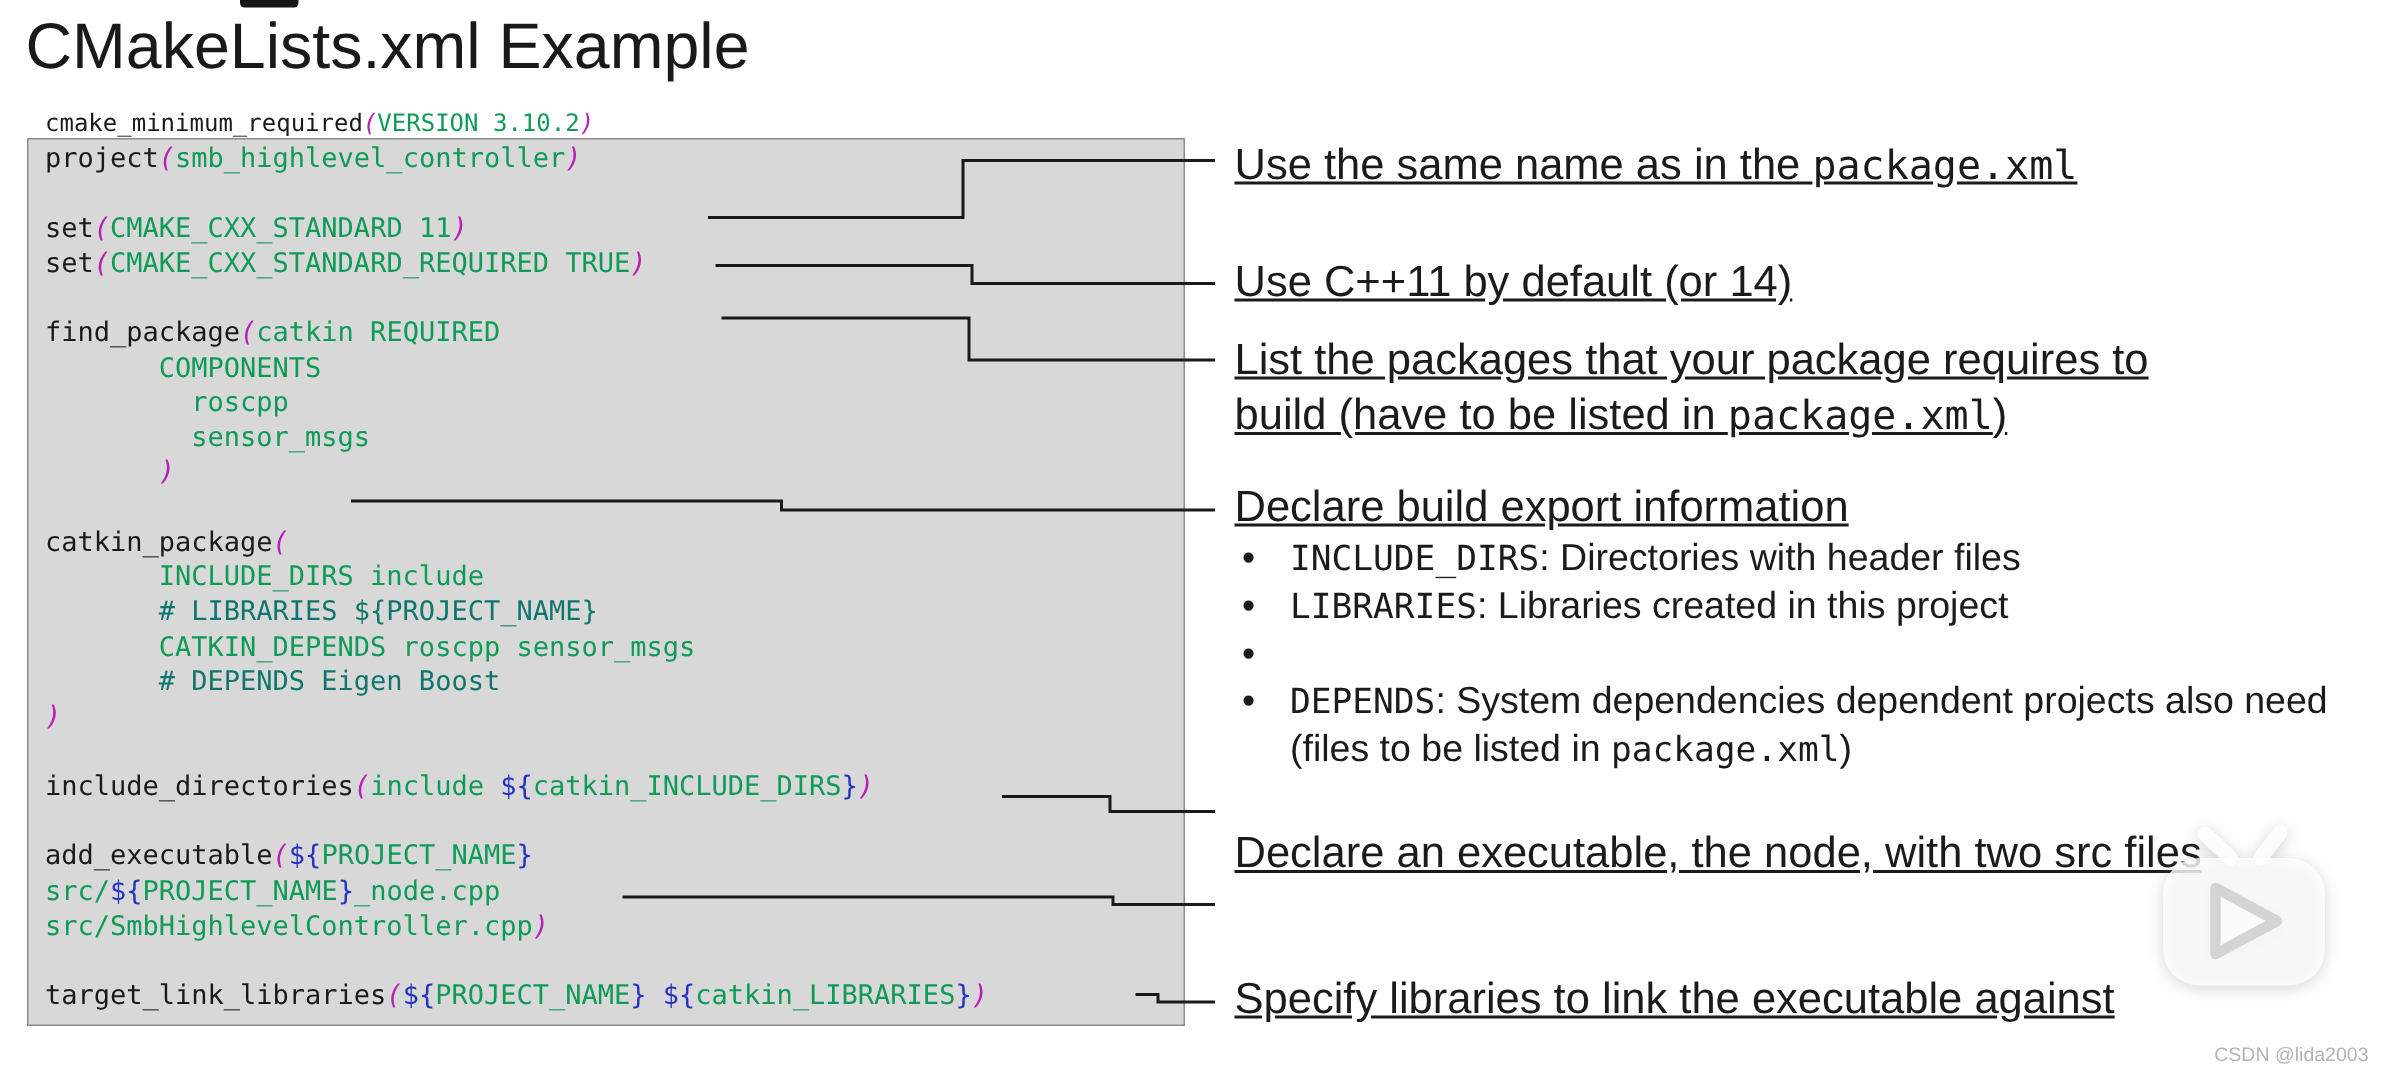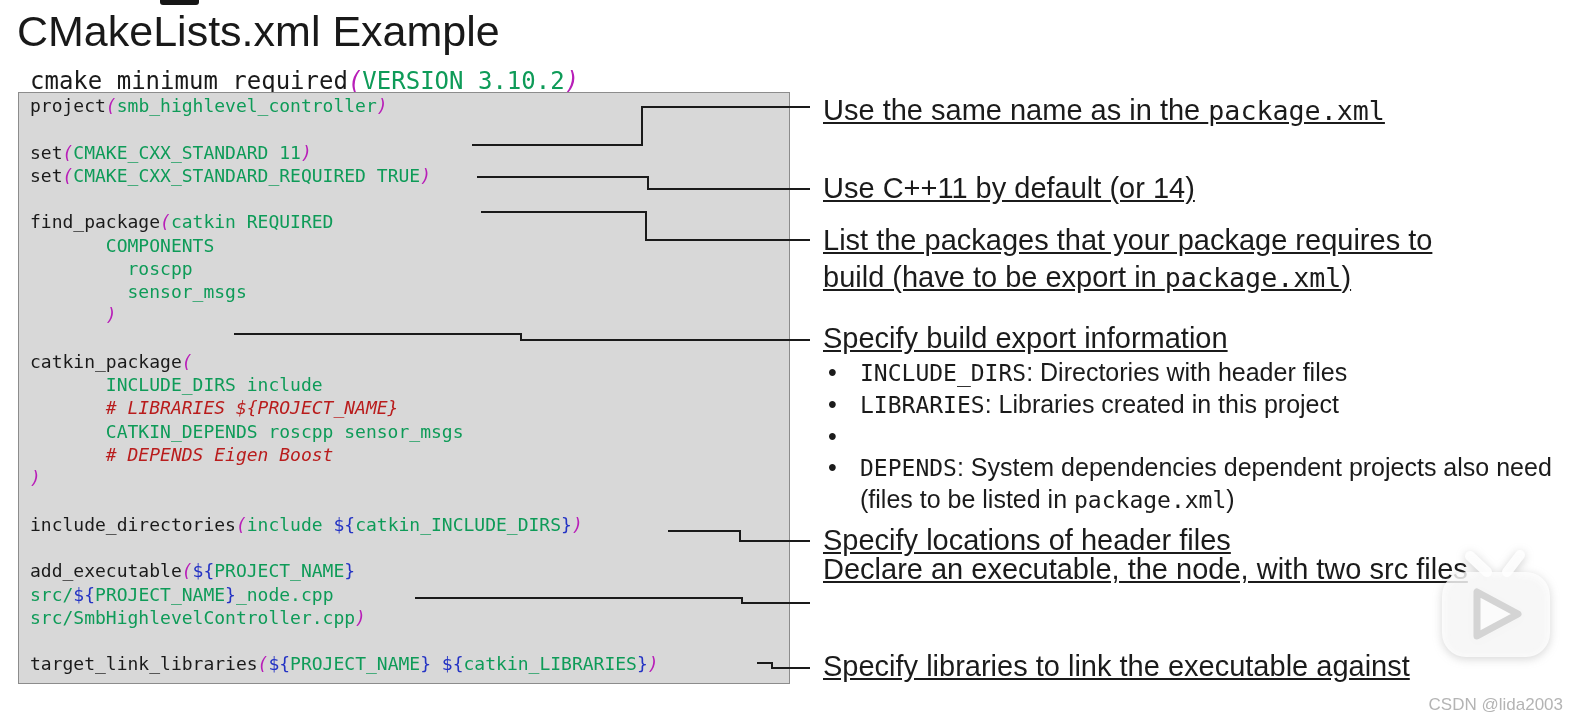--- a/index.html
+++ b/index.html
@@ -3,41 +3,41 @@
 <meta charset="utf-8">
 <style>
   html,body{margin:0;padding:0;background:#ffffff;}
   .page{position:relative;width:1591px;height:717px;background:#ffffff;overflow:hidden;
         font-family:"Liberation Sans",sans-serif;color:#1b1b1b;}
   .artifact{position:absolute;left:160px;top:0;width:39px;height:5px;background:#161616;
             border-radius:0 0 3px 3px;}
   .title{position:absolute;left:17px;top:6px;font-size:43px;line-height:50px;color:#191919;
          white-space:nowrap;}
   .precode{position:absolute;left:30px;top:70px;font-family:"DejaVu Sans Mono",monospace;
-           font-size:24px;line-height:23.3px;white-space:pre;}
+           font-size:16px;line-height:23.3px;white-space:pre;}
   .codebox{position:absolute;left:18px;top:92px;width:772px;height:592px;background:#d8d8d8;
            border:1px solid #8c8c8c;box-sizing:border-box;}
   .code{position:absolute;left:30px;top:94px;font-family:"DejaVu Sans Mono",monospace;
         font-size:18px;line-height:23.28px;white-space:pre;}
   .code > div{height:23.28px;}
   .tok-f{color:#1a1a1a;}
   .tok-p{color:#b81fb8;font-style:italic;}
   .tok-a{color:#0e9b58;}
   .tok-v{color:#2433c4;}
-  .tok-c{color:#b91c1c;font-style:italic;}
+  .tok-c{color:#0f766e;}
   .overlay{position:absolute;left:0;top:0;pointer-events:none;}
   .anno{position:absolute;left:823px;font-size:29px;line-height:37px;white-space:nowrap;color:#1b1b1b;text-decoration:underline;}
   .anno .mono,.bullets .mono{font-family:"DejaVu Sans Mono",monospace;font-size:0.92em;}
   .a1{top:92px}.a2{top:170px}.a3{top:222px}.a4{top:320px}.a5{top:522px}.a6{top:551px}.a7{top:648px}
   .bullets{position:absolute;left:823px;top:357px;font-size:25px;line-height:31px;
            white-space:nowrap;color:#1b1b1b;}
   .bullets .row{display:flex;}
   .bullets .dot{flex:0 0 37px;width:37px;text-indent:5px;}
   .playicon{position:absolute;left:1410px;top:535px;filter:drop-shadow(0 2px 5px rgba(110,110,110,0.35));}
-  .watermark{position:absolute;right:28px;top:695px;font-size:17px;color:#b4b4b4;white-space:nowrap;margin-left:44px;}
+  .watermark{position:absolute;right:12px;top:695px;font-size:13px;color:#b4b4b4;white-space:nowrap;margin-left:44px;}
 </style>
 </head>
 <body>
 
 <div class="page">
 
   <div class="artifact"></div>
 
   <div class="title">CMakeLists.xml Example</div>
 
@@ -60,24 +60,24 @@
   </svg>
 
   <div class="anno a1">
       <div><span>Use the same name as in the </span><span class="mono">package.xml</span></div>
     </div>
   <div class="anno a2">
       <div><span>Use C++11 by default (or 14)</span></div>
     </div>
   <div class="anno a3">
       <div><span>List the packages that your package requires to</span></div>
-      <div><span>build (have to be export in </span><span class="mono">package.xml</span><span>)</span></div>
+      <div><span>build (have to be listed in </span><span class="mono">package.xml</span><span>)</span></div>
     </div>
   <div class="anno a4">
-      <div><span>Specify build export information</span></div>
+      <div><span>Declare build export information</span></div>
     </div>
   <div class="bullets">
       <div class="row">
         <span class="dot">•</span>
         <span><span class="mono">INCLUDE_DIRS</span><span>: Directories with header files</span></span>
       </div>
       <div class="row">
         <span class="dot">•</span>
         <span><span class="mono">LIBRARIES</span><span>: Libraries created in this project</span></span>
       </div>
@@ -86,23 +86,20 @@
       </div>
       <div class="row">
         <span class="dot">•</span>
         <span><span class="mono">DEPENDS</span><span>: System dependencies dependent projects also need</span></span>
       </div>
       <div class="row">
         <span class="dot"></span>
         <span><span>(files to be listed in </span><span class="mono">package.xml</span><span>)</span></span>
       </div>
     </div>
-  <div class="anno a5">
-      <div><span>Specify locations of header files</span></div>
-    </div>
   <div class="anno a6">
       <div><span>Declare an executable, the node, with two src files</span></div>
     </div>
   <div class="anno a7">
       <div><span>Specify libraries to link the executable against</span></div>
     </div>
 
   <svg class="playicon" width="180" height="135" viewBox="0 0 180 135">
     <line x1="60" y1="21" x2="77" y2="37" stroke="rgba(255,255,255,0.9)" stroke-width="10" stroke-linecap="round"></line>
     <line x1="110" y1="20" x2="97" y2="37" stroke="rgba(255,255,255,0.9)" stroke-width="10" stroke-linecap="round"></line>

